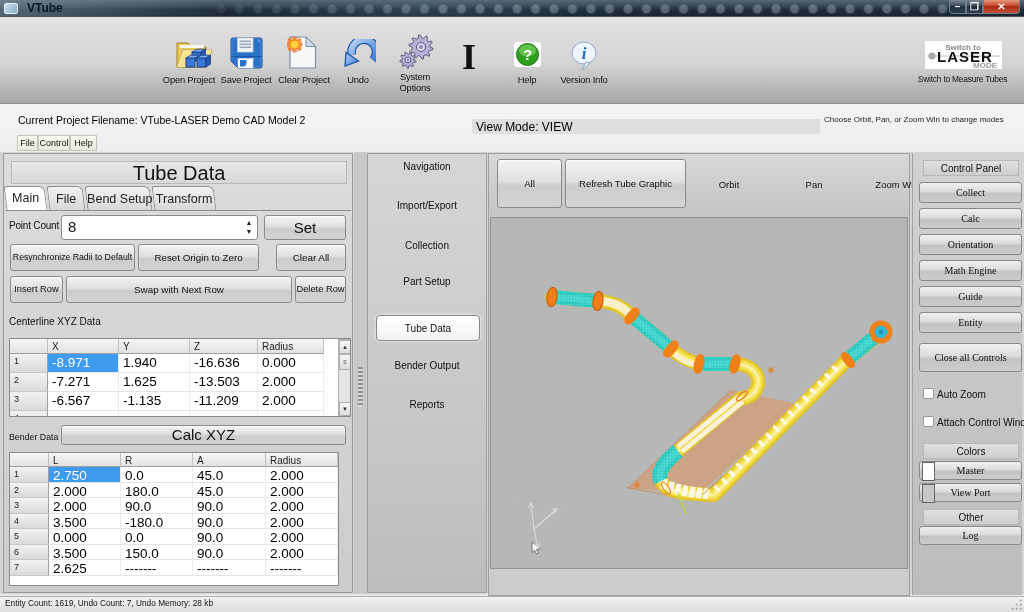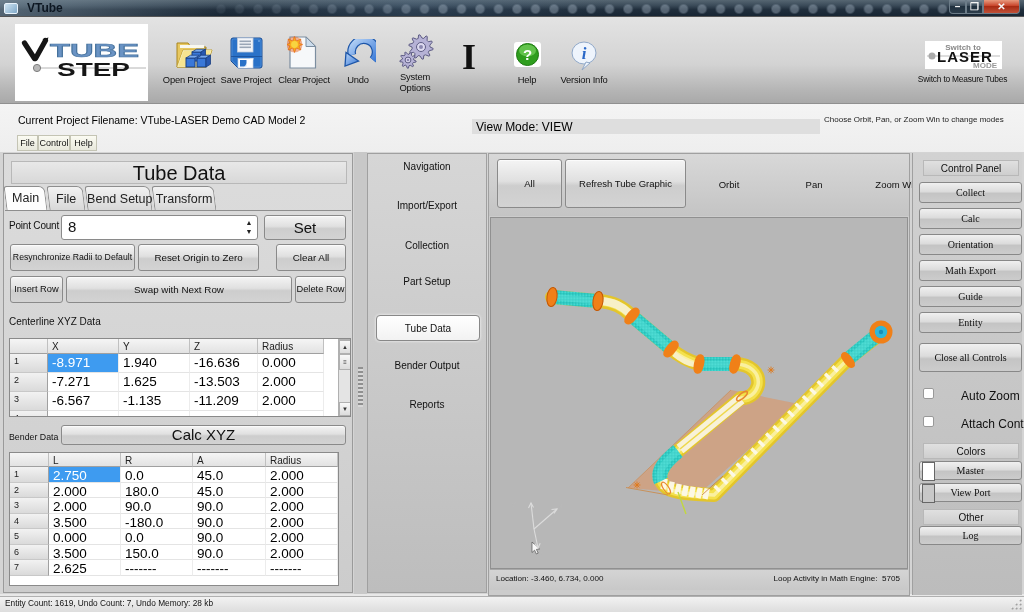--- a/index.html
+++ b/index.html
@@ -82,21 +82,21 @@
 #center { position:absolute; left:488px; top:1px; width:422px; height:443px; background:#cccccc; border:1px solid #a0a0a0; }
 #ctoolbar { position:absolute; left:0; top:0; width:420px; height:62px; background:linear-gradient(to bottom,#d8d8d8,#c4c4c4); }
 #viewport { position:absolute; left:1px; top:63px; width:418px; height:352px; background:#b7b7b7; border:1px solid #909090; }
 #vstatus { position:absolute; left:1px; top:415px; width:418px; height:21px; background:linear-gradient(to bottom,#d4d4d4,#c8c8c8); border-top:1px solid #a8a8a8; font-size:8.1px; color:#111; }
 
 
 #rightpanel { position:absolute; left:912px; top:1px; width:110px; height:442px; background:linear-gradient(to bottom,#d2d2d2,#bcbcbc); border-left:1px solid #a0a0a0; }
 .rphdr { position:absolute; left:10px; width:96px; height:16px; background:linear-gradient(to bottom,#e0e0e0,#cecece); border:1px solid #b8b8b8; text-align:center; font-size:10px; color:#111; line-height:15px; }
 .rpbtn { position:absolute; left:6px; width:103px; height:21px; background:linear-gradient(to bottom,#f0f0f0 0%,#dcdcdc 45%,#c4c4c4 55%,#cccccc 100%); border:1px solid #888; border-radius:3px; text-align:center; font-size:10px; color:#111; line-height:20px;font-family:Liberation Serif, serif; }
 .chk { position:absolute; left:10px; width:11px; height:11px; background:#fff; border:1px solid #999; border-radius:2px; }
-.chklabel { position:absolute; left:24px; font-size:12px; color:#111; white-space:nowrap;margin-left:24px; }
+.chklabel { position:absolute; left:24px; font-size:10px; color:#111; white-space:nowrap; }
 .swatch { position:absolute; left:9px; width:13px; height:19px; border:1px solid #666; }
 
 
 #statusbar { left:0; top:596px; width:1024px; height:16px; background:linear-gradient(to bottom,#f2f2f2,#dddddd); border-top:1px solid #b0b0b0; font-size:8.3px; color:#111; padding:1px 0 0 5px; }
 </style>
 </head>
 <body>
 
 <div class="abs" id="titlebar">
   <div class="dots"></div>
@@ -107,30 +107,20 @@
     <span>–</span>
   </div>
 <div class="winbtn" id="btnmax">
     <span>❐</span>
   </div>
 <div class="winbtn" id="btnclose">
     <span>✕</span>
   </div>
 
 <div class="abs" id="toolbar">
-  <div id="logo">
-    <svg width="133" height="74" viewBox="0 0 133 74">
-      <path d="M9.5 19 L19.5 34.5 M30.5 16.5 L20.5 34.5" stroke="#161616" stroke-width="5.2" stroke-linecap="round" fill="none"></path>
-      <path d="M27.5 15 L33.5 13.5 L31 19.5 Z" fill="#161616"></path>
-      <text x="35" y="33" font-family="Liberation Sans" font-size="18.5" font-weight="bold" fill="#6a93c4" stroke="#46729c" stroke-width="0.7" textLength="89" lengthAdjust="spacingAndGlyphs">TUBE</text>
-      <line x1="18" y1="44" x2="131" y2="44" stroke="#b4b4b4" stroke-width="1"></line>
-      <circle cx="22" cy="44" r="3.6" fill="#b8b8b8" stroke="#7e7e7e"></circle>
-      <text x="42" y="51.5" font-family="Liberation Sans" font-size="19" font-weight="bold" fill="#161616" textLength="73" lengthAdjust="spacingAndGlyphs">STEP</text>
-    </svg>
-  </div>
 
   <svg class="abs" style="left:173px;top:18px" width="40" height="38" viewBox="0 0 40 38">
     <path d="M4 8 L15 8 L18 12 L33 12 L33 32 L4 32 Z" fill="#e8c860" stroke="#a8841c"></path>
     <rect x="7" y="10" width="24" height="3" fill="#f8f8f0"></rect>
     <path d="M4 32 L10 15 L39 15 L33 32 Z" fill="#f6e490" stroke="#b89420"></path>
     <path d="M4 32 L10 15 L39 15 L33 32 Z" fill="none" stroke="#fdf8d0" stroke-width="0.8" transform="translate(0.8,0.9) scale(0.96)"></path>
     <g>
       <rect x="19" y="17" width="9" height="9" fill="#3a78d8" stroke="#1a3f80"></rect>
       <path d="M19 17 L23.5 14.2 L32.5 14.2 L28 17 Z" fill="#78aaf0" stroke="#1a3f80" stroke-width="0.8"></path>
       <path d="M28 26 L32.5 23.2 L32.5 14.2 L28 17 Z" fill="#2858b0" stroke="#1a3f80" stroke-width="0.8"></path>
@@ -452,32 +442,28 @@
               <path d="M17.5 -19.5 L23 -20 L20 -15.5"></path>
               <line x1="0" y1="0" x2="4" y2="19"></line>
               <path d="M0.8 14.8 L4 19 L6.2 14.2"></path>
             </g>
             <text x="-22" y="-23" font-size="7.5" fill="#b8b8b8">y</text>
             <text x="25" y="-21" font-size="7.5" fill="#b8b8b8">x</text>
             <text x="5" y="27" font-size="7.5" fill="#b8b8b8">z</text>
           </g>
         </svg>
     </div>
-    <div id="vstatus">
-      <span style="position:absolute;left:6px;top:4px">Location: -3.460, 6.734, 0.000</span>
-      <span style="position:absolute;right:8px;top:4px">Loop Activity in Math Engine:&nbsp; 5705</span>
-    </div>
   </div>
 
   <div id="rightpanel">
     <div class="rphdr" style="top:7px">Control Panel</div>
     <div class="rpbtn" style="top:29px">Collect</div>
     <div class="rpbtn" style="top:55px">Calc</div>
     <div class="rpbtn" style="top:81px">Orientation</div>
-    <div class="rpbtn" style="top:107px">Math Export</div>
+    <div class="rpbtn" style="top:107px">Math Engine</div>
     <div class="rpbtn" style="top:133px">Guide</div>
     <div class="rpbtn" style="top:159px">Entity</div>
     <div class="rpbtn" style="top:190px;height:29px;line-height:27px">Close all Controls</div>
     <div class="chk" style="top:235px"></div>
     <div class="chklabel" style="top:236px">Auto Zoom</div>
     <div class="chk" style="top:263px"></div>
     <div class="chklabel" style="top:264px;white-space:nowrap">Attach Control Windows</div>
     <div class="rphdr" style="top:290px">Colors</div>
     <div class="rpbtn" style="top:308px;height:19px;line-height:18px">Master</div>
     <div class="swatch" style="top:309px;background:#fff"></div>

